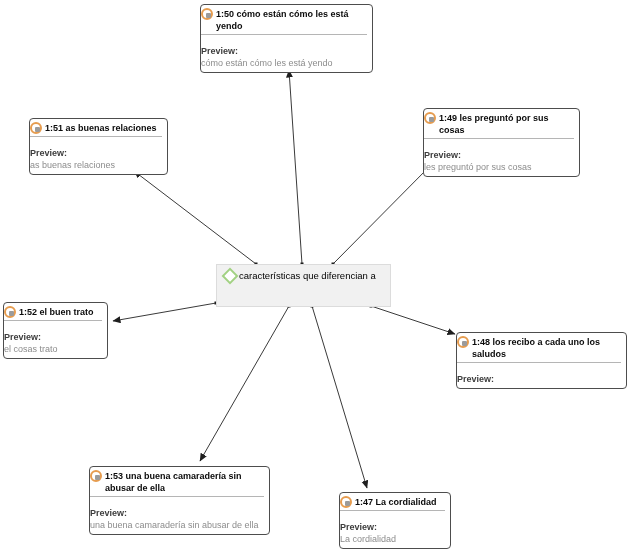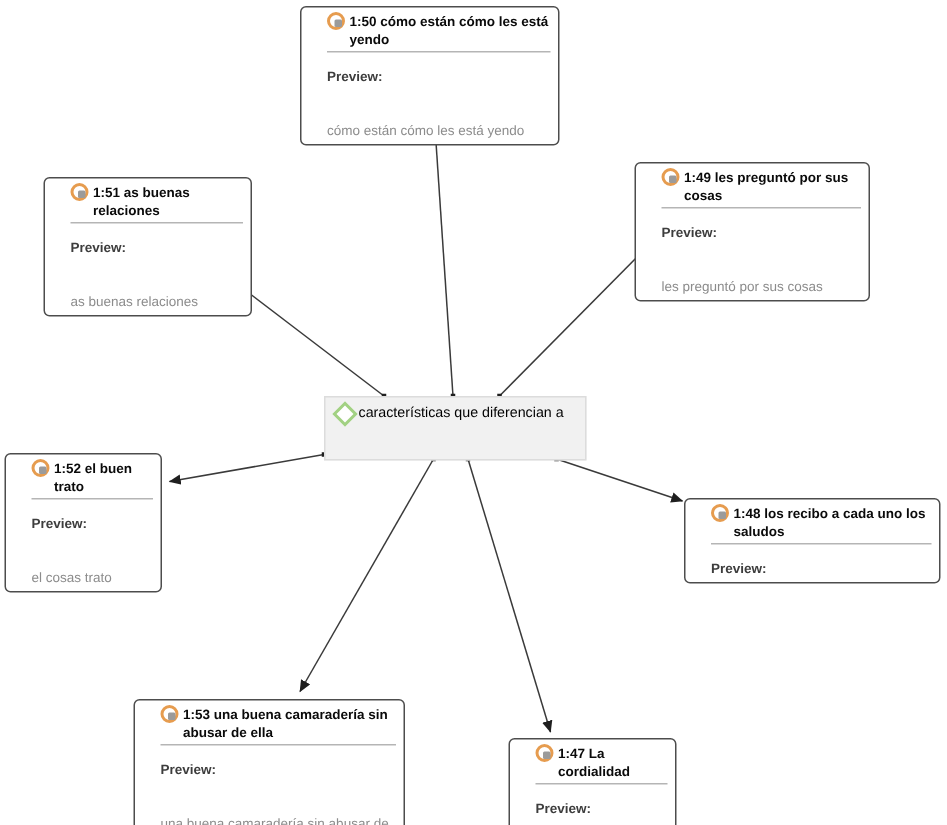--- a/index.html
+++ b/index.html
@@ -14,21 +14,21 @@
   svg.links { position: absolute; left: 0; top: 0; z-index: 0; }
 
   
   .qnode {
     position: absolute;
     z-index: 2;
     background: #ffffff;
     border: 1px solid #4d4d4d;
     border-radius: 4px;
     box-sizing: border-box;
-    padding: 3px 5px 3px 17px;
+    padding: 3px 5px 3px 0;
     font-size: 9px;
     line-height: 12px;
     color: #000000;
   }
   .qtitle { display: flex; align-items: flex-start; gap: 3px; font-weight: bold; color: #0a0a0a; }
   .qicon {
     flex: 0 0 auto;
     width: 12px; height: 12px;
     box-sizing: border-box;
     border: 2px solid #e69c4f;
@@ -40,21 +40,21 @@
   .qbubble {
     position: absolute;
     right: 0px; bottom: 0px;
     width: 5px; height: 5px;
     background: #9b9b9b;
     border-radius: 1px;
   }
   .qtext { flex: 1 1 auto; }
   .qsep { border-top: 1px solid #b5b5b5; margin: 2px 0 1px 0; }
   .qprev-label { font-weight: bold; color: #3d3d3d; margin-top: 10px; }
-  .qprev-text { color: #8c8c8c; margin-top: 24px; }
+  .qprev-text { color: #8c8c8c; }
 
   
   .central {
     position: absolute;
     z-index: 1;
     left: 216px; top: 264px;
     width: 175px; height: 43px;
     box-sizing: border-box;
     background: #f1f1f1;
     border: 1px solid #dcdcdc;

